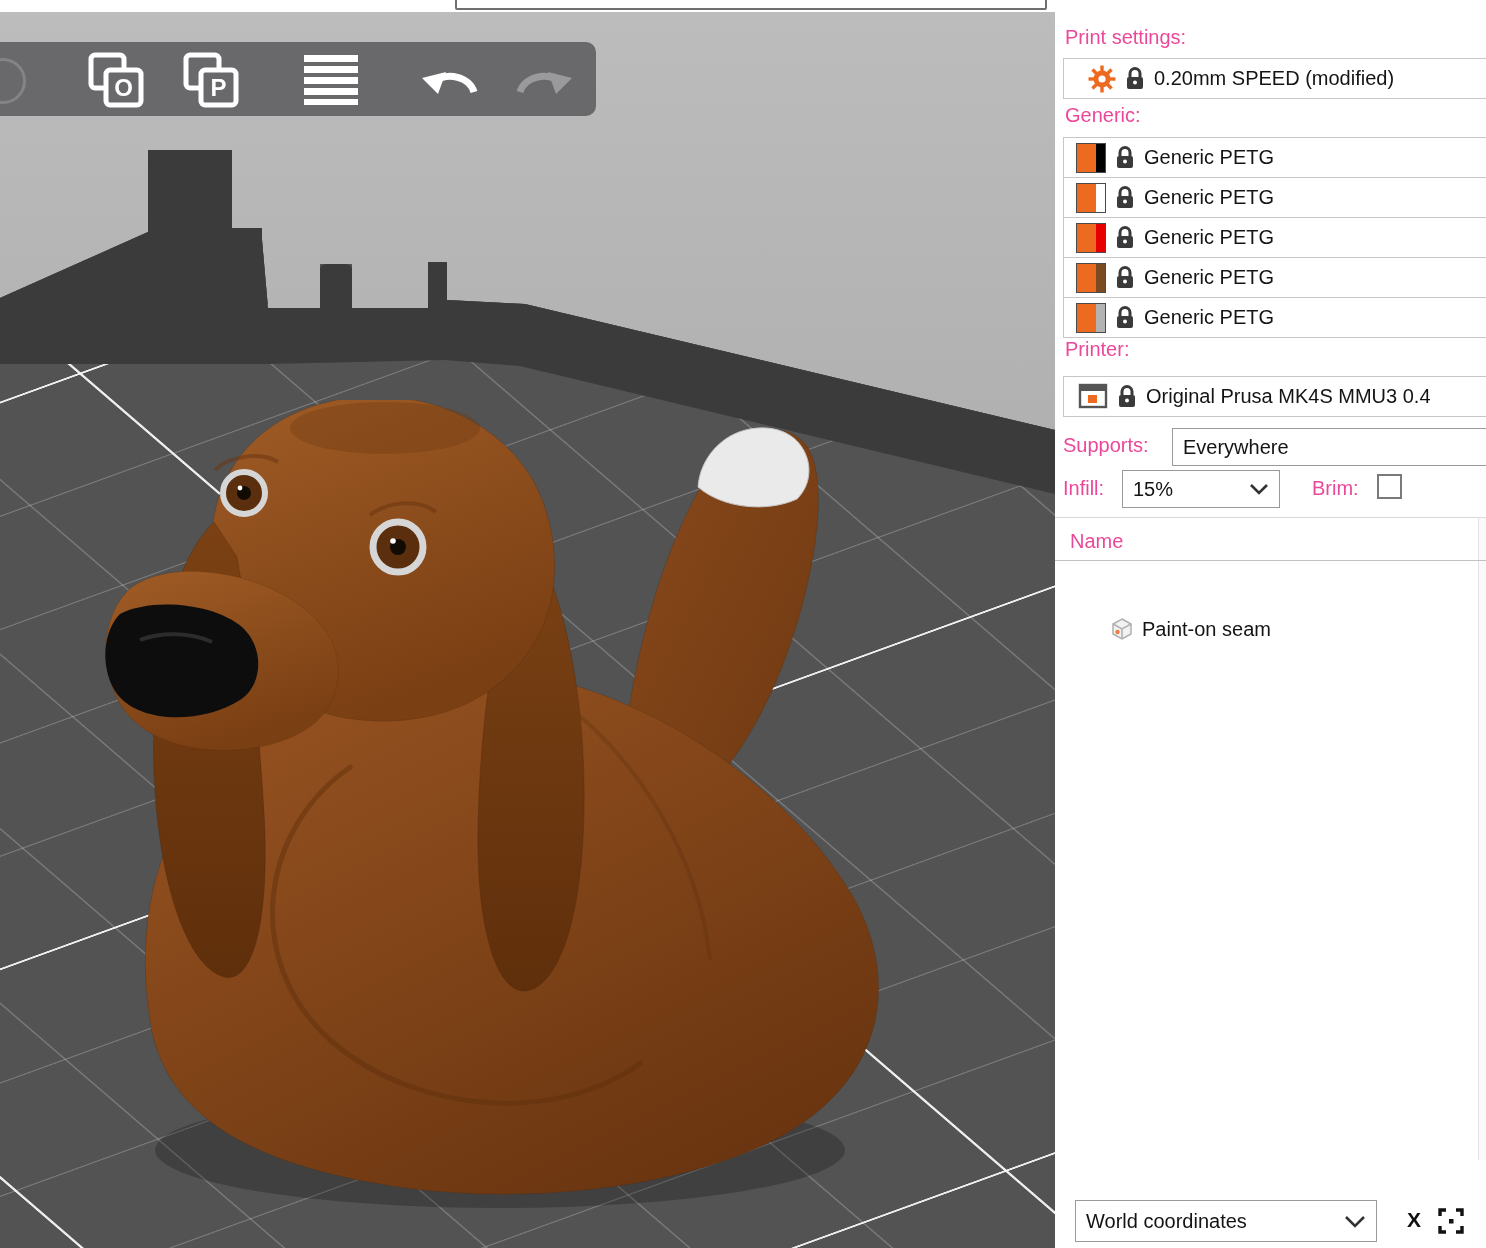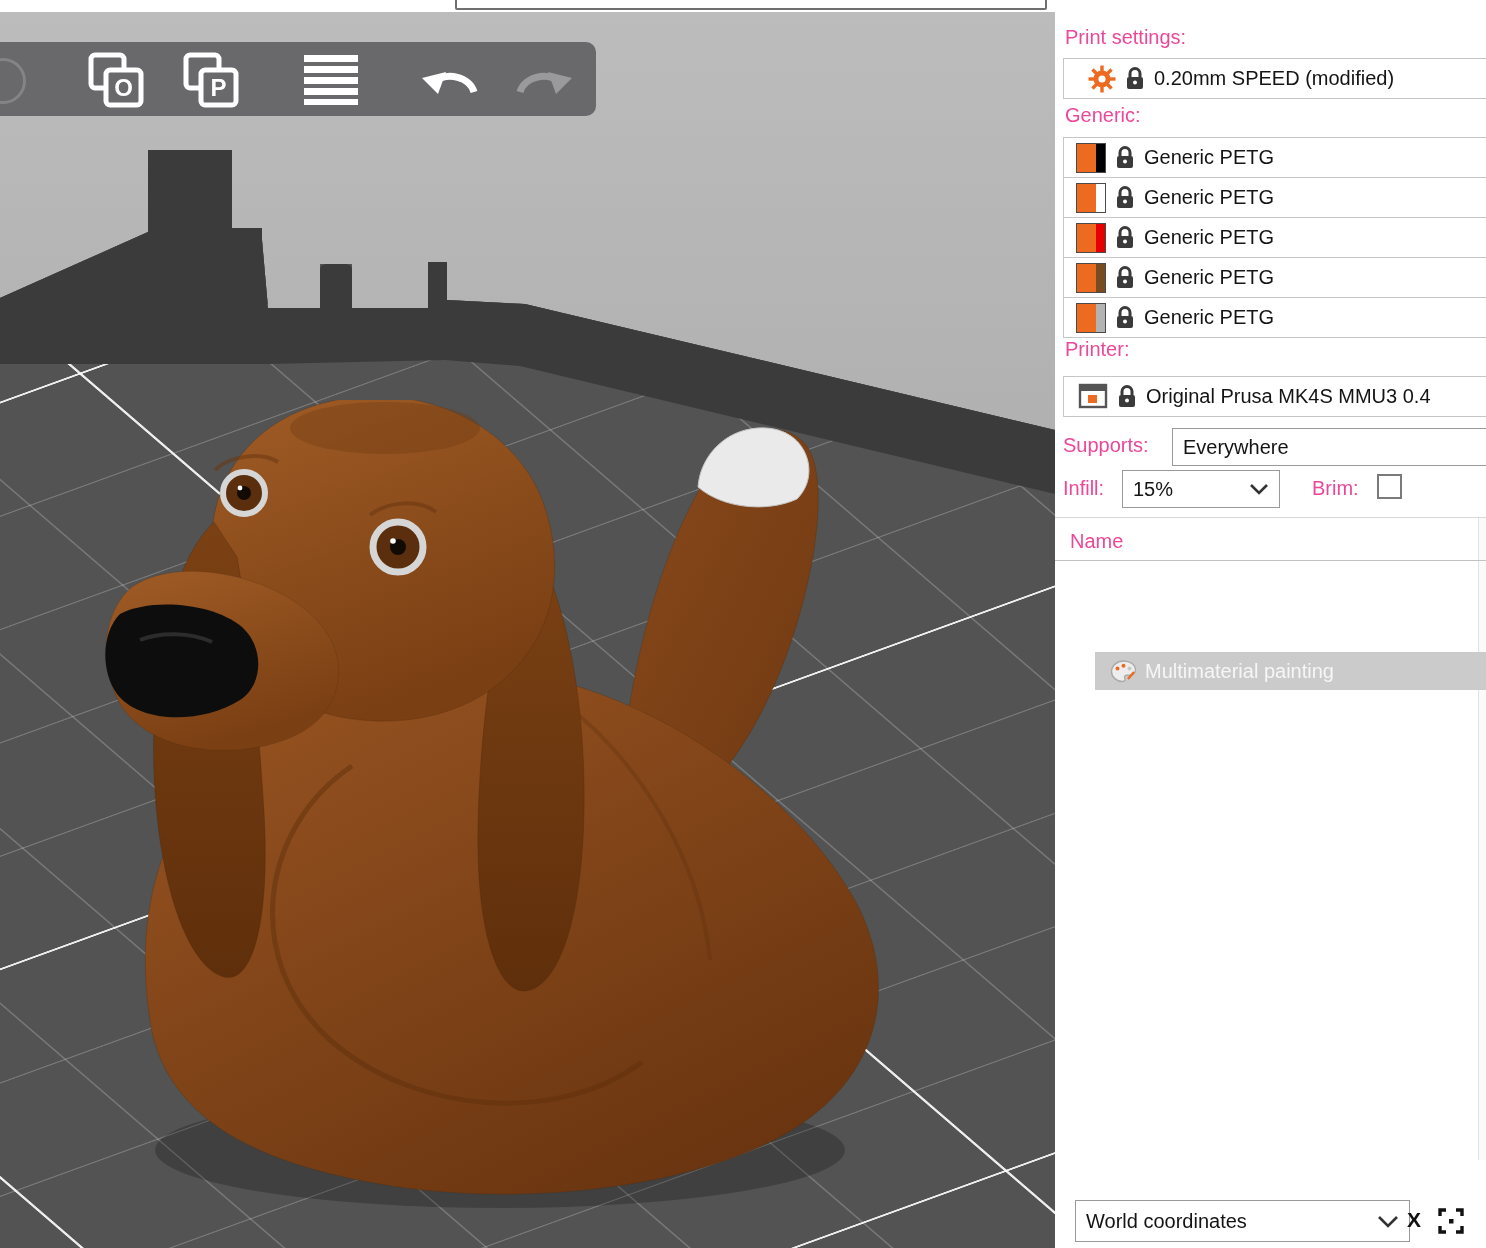--- a/index.html
+++ b/index.html
@@ -307,34 +307,32 @@
   </div>
   <div class="plabel" style="top:477px;left:257px;">Brim:</div>
   <div class="checkbox" style="left:322px;top:474px;"></div>
 
   <div class="list-sep"></div>
   <div class="scroll-gutter"></div>
   <div class="plabel" style="top:530px;left:15px;">Name</div>
   <div class="hdr-underline"></div>
 
 
-
-  <div class="row-select" style="top:652px;">
-    <svg style="margin-left:15px;" width="27" height="25" viewBox="0 0 27 25">
-      <path d="M13.5 2 C7 2 1.5 6.8 1.5 12.5 C1.5 18.2 6.6 22.5 12.5 22.5 C15 22.5 15.6 20.8 14.8 19.4 C14 17.8 15 16.2 16.9 16.2 L20 16.2 C23 16.2 25.5 14 25.5 11 C25.5 5.8 20.2 2 13.5 2 Z" fill="#ededed" stroke="#aaa" stroke-width="1.4"></path>
-      <circle cx="7.5" cy="9.5" r="2" fill="#ED6B21"></circle>
-      <circle cx="13.5" cy="6.8" r="2" fill="#ED6B21"></circle>
-      <circle cx="19.5" cy="9.5" r="2" fill="#c9c9c9"></circle>
-      <path d="M18 20 L24 13" stroke="#ED6B21" stroke-width="2.4"></path>
-    </svg>
-    <span class="lbl" style="margin-left:8px;">Multimaterial painting</span>
-  </div>
-
-
-  <div class="combo" style="left:20px;width:335px;top:1200px;height:42px;text-align:center;">
+  <div class="tree-row" style="top:610px;">
+    <svg style="margin-left:55px;" width="24" height="24" viewBox="0 0 24 24">
+      <path d="M12 2 L21 7 V17 L12 22 L3 17 V7 Z" fill="#f2f2f2" stroke="#b0b0b0" stroke-width="1.5"></path>
+      <path d="M3 7 L12 12 L21 7 M12 12 V22" fill="none" stroke="#b0b0b0" stroke-width="1.5"></path>
+      <circle cx="7.5" cy="15" r="2.2" fill="#ED6B21" opacity="0.85"></circle>
+    </svg>
+    <span class="lbl" style="margin-left:8px;">Paint-on seam</span>
+  </div>
+
+
+
+  <div class="combo" style="left:20px;width:302px;top:1200px;height:42px;text-align:center;">
     <span>World coordinates</span>
     <svg class="chev" width="22" height="13" viewBox="0 0 22 13">
       <polyline points="2,2 11,11 20,2" fill="none" stroke="#333" stroke-width="2.6"></polyline>
     </svg>
   </div>
 
   <div class="axis-x">X</div>
 
   <svg style="position:absolute;left:380px;top:1206px;" width="32" height="30" viewBox="0 0 32 30">
     <path d="M11 4 H5 V10 M21 4 H27 V10 M27 20 V26 H21 M11 26 H5 V20" fill="none" stroke="#111" stroke-width="3.4"></path>

